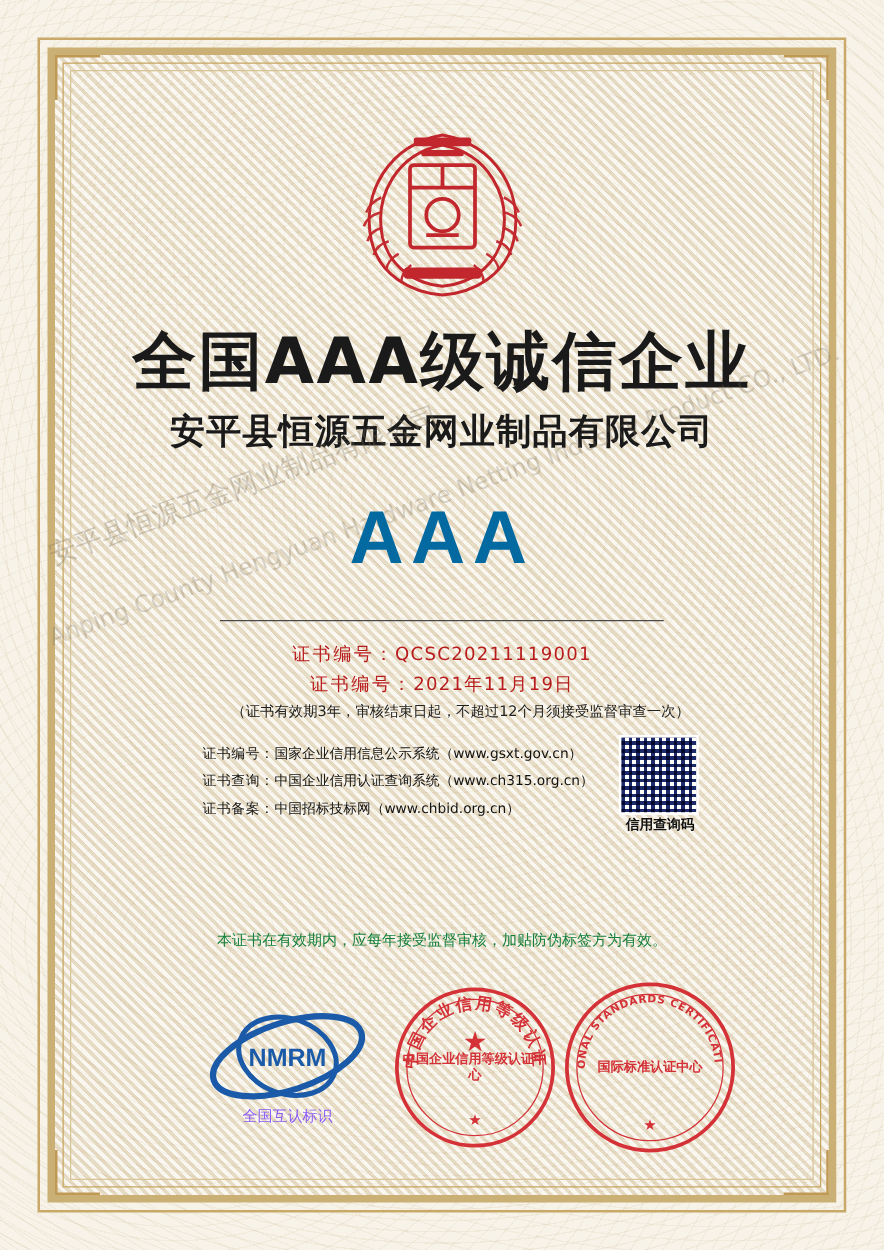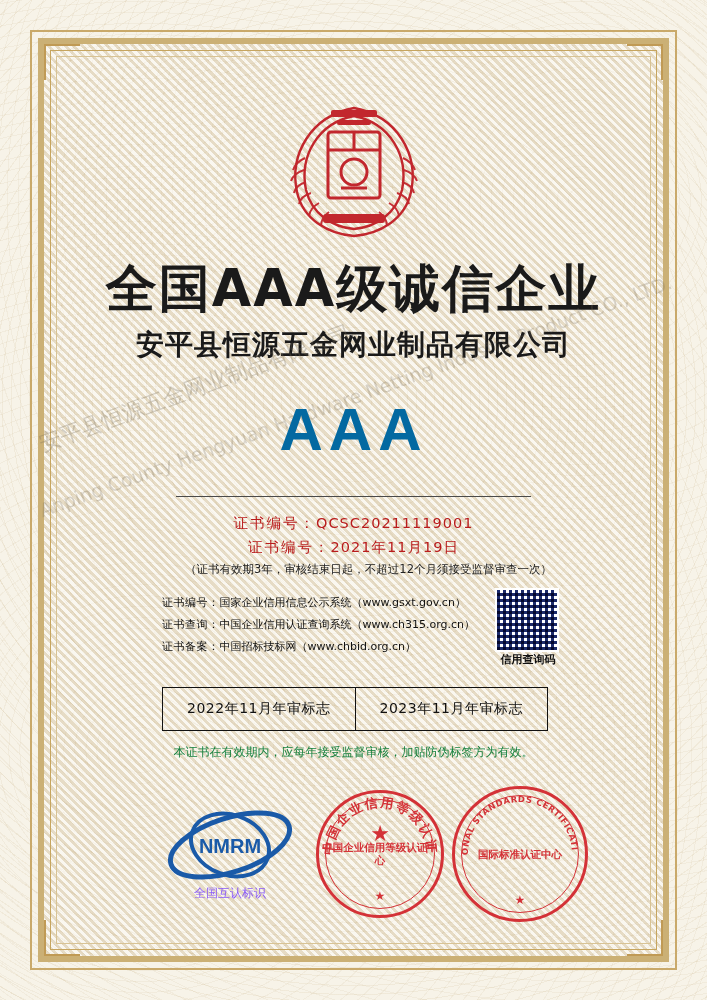--- a/index.html
+++ b/index.html
@@ -417,24 +417,20 @@
       <span class="k">证书查询：</span><span>中国企业信用认证查询系统（www.ch315.org.cn）</span>
     </div>
     <div class="row">
       <span class="k">证书备案：</span><span>中国招标技标网（www.chbid.org.cn）</span>
     </div>
   </div>
 
   <div class="qr-box"></div>
   <div class="qr-caption">信用查询码</div>
 
-  <div class="annual">
-    <div class="cell">2022年11月年审标志</div>
-    <div class="cell">2023年11月年审标志</div>
-  </div>
 
   <div class="note-bottom">本证书在有效期内，应每年接受监督审核，加贴防伪标签方为有效。</div>
 
   <div class="nmrm">
     <svg viewBox="0 0 140 100" width="140" height="100" aria-hidden="true">
       <ellipse cx="70" cy="50" rx="62" ry="27" fill="none" stroke="#1a5aa8" stroke-width="5" transform="rotate(-18 70 50)"></ellipse>
       <ellipse cx="70" cy="50" rx="40" ry="30" fill="none" stroke="#1a5aa8" stroke-width="4" transform="rotate(20 70 50)"></ellipse>
       <text x="70" y="58" text-anchor="middle" font-family="Liberation Sans, sans-serif" font-size="20" font-weight="bold" fill="#1a5aa8">NMRM</text>
     </svg>
   </div>

